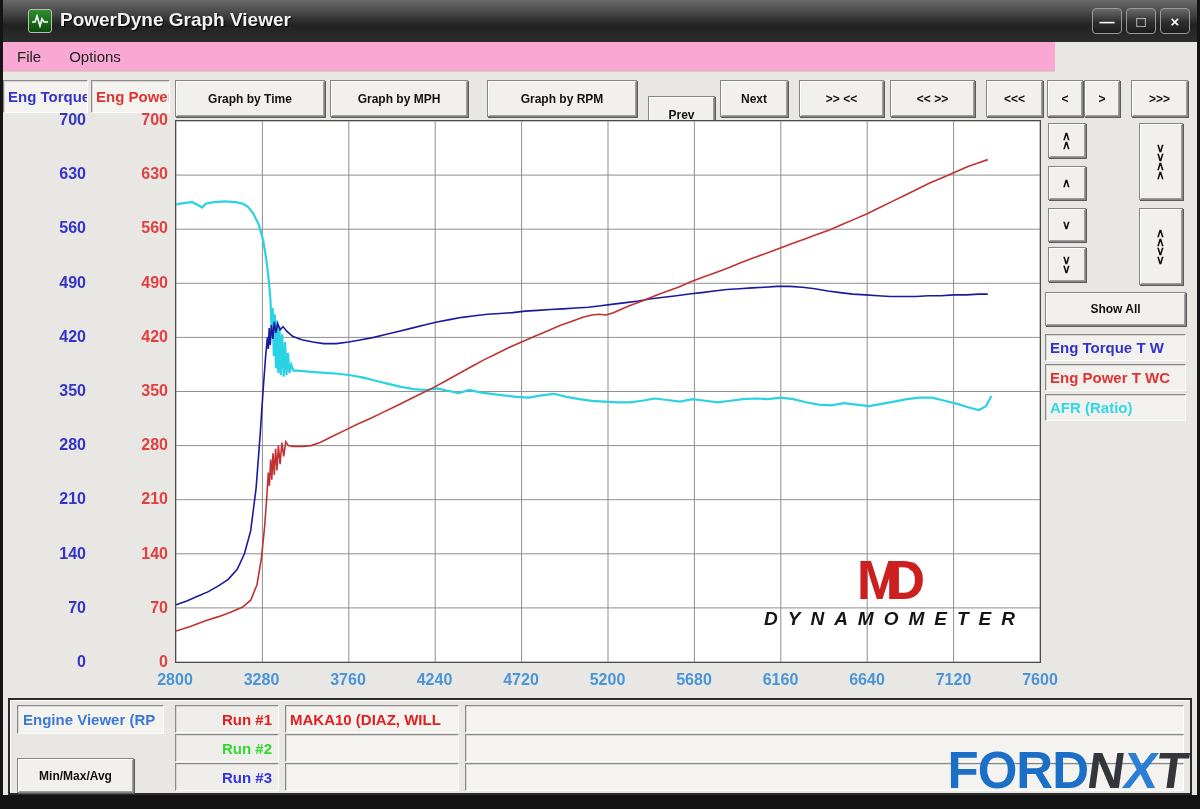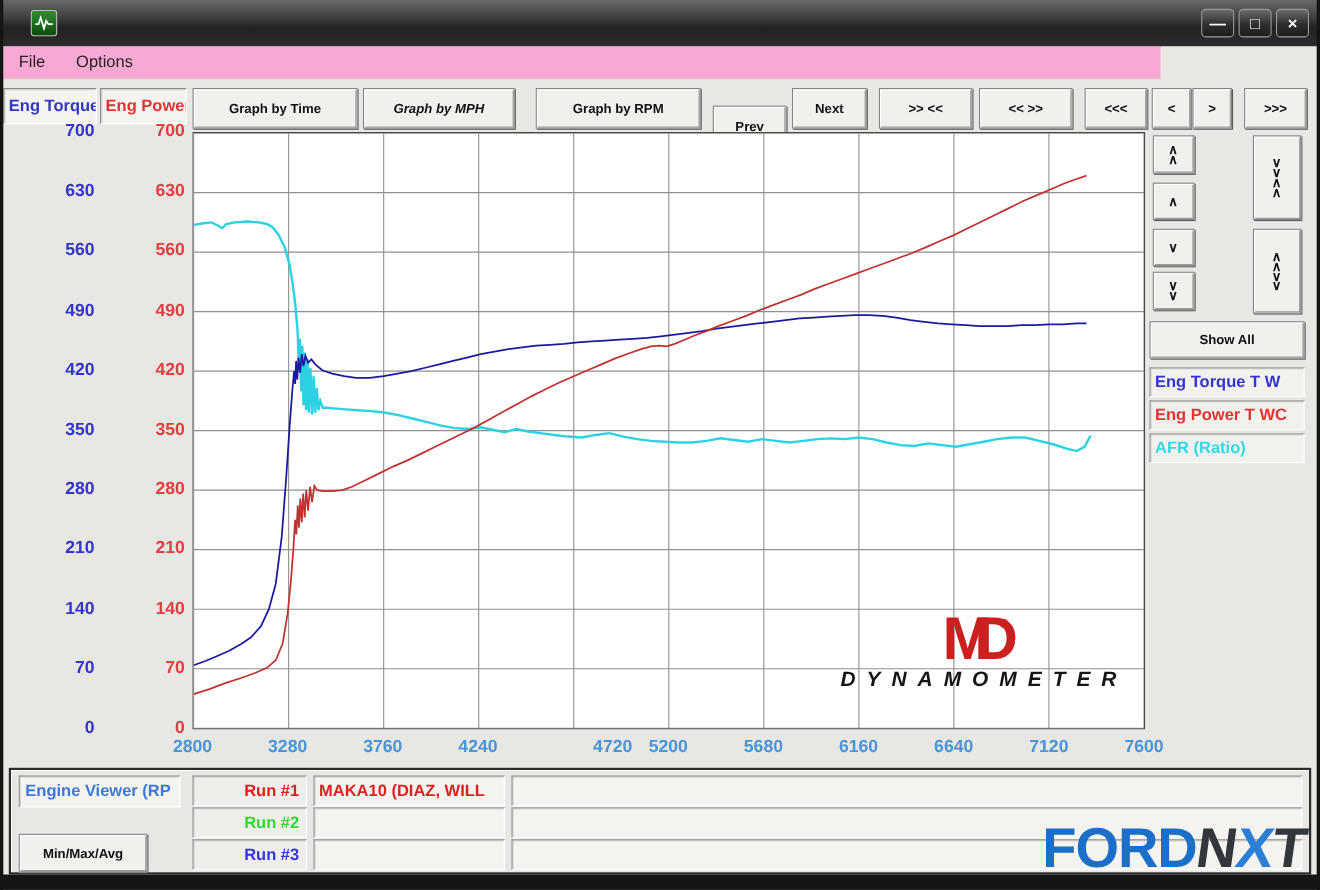--- a/index.html
+++ b/index.html
@@ -73,36 +73,37 @@
 <body>
 
 <div class="window">
 
   <div class="titlebar">
     <span class="app-icon">
       <svg width="18" height="14" viewBox="0 0 18 14">
           <polyline points="1,8 4,8 6,2 9,12 11,5 13,8 17,8" fill="none" stroke="#ffffff" stroke-width="1.6"></polyline>
         </svg>
     </span>
+    <span class="title-text">PowerDyne Graph Viewer</span>
     <div class="winbtns">
       <div class="winbtn">—</div>
       <div class="winbtn">□</div>
       <div class="winbtn">×</div>
     </div>
   </div>
 
   <div class="menubar">
     <span class="menu-item">File</span>
     <span class="menu-item">Options</span>
   </div>
 
   <div class="sunkbox" style="left: 3px; top: 80px; width: 85px; height: 33px; padding-left: 4px; color: rgb(52, 52, 200);">Eng Torque</div>
   <div class="sunkbox" style="left: 91px; top: 80px; width: 79px; height: 33px; padding-left: 4px; color: rgb(224, 52, 52);">Eng Power</div>
   <div class="btn3d" style="left:175px;top:80px;width:150px;height:37px;">Graph by Time</div>
-  <div class="btn3d" style="left:330px;top:80px;width:138px;height:37px;font-style:italic;">Graph by MPH</div>
+  <div class="btn3d" style="left:330px;top:80px;width:138px;height:37px;">Graph by MPH</div>
   <div class="btn3d" style="left:487px;top:80px;width:150px;height:37px;">Graph by RPM</div>
   <div class="btn3d" style="left:648px;top:80px;width:67px;height:37px;margin-top:16px;">Prev</div>
   <div class="btn3d" style="left:720px;top:80px;width:68px;height:37px;">Next</div>
   <div class="btn3d" style="left:799px;top:80px;width:85px;height:37px;">&gt;&gt; &lt;&lt;</div>
   <div class="btn3d" style="left:890px;top:80px;width:85px;height:37px;">&lt;&lt; &gt;&gt;</div>
   <div class="btn3d" style="left:986px;top:80px;width:57px;height:37px;">&lt;&lt;&lt;</div>
   <div class="btn3d" style="left:1047px;top:80px;width:36px;height:37px;">&lt;</div>
   <div class="btn3d" style="left:1084px;top:80px;width:36px;height:37px;">&gt;</div>
   <div class="btn3d" style="left:1131px;top:80px;width:57px;height:37px;">&gt;&gt;&gt;</div>
 
@@ -130,21 +131,21 @@
       <div class="ytick" style="top: 152.6px; color: rgb(224, 64, 64);">490</div>
       <div class="ytick" style="top: 98.4px; color: rgb(224, 64, 64);">560</div>
       <div class="ytick" style="top: 44.2px; color: rgb(224, 64, 64);">630</div>
       <div class="ytick" style="top: -10px; color: rgb(224, 64, 64);">700</div>
     </div>
   <div id="xaxis">
       <div class="xtick" style="left: 0px; color: rgb(74, 148, 216);">2800</div>
       <div class="xtick" style="left: 86.5px; color: rgb(74, 148, 216);">3280</div>
       <div class="xtick" style="left: 173px; color: rgb(74, 148, 216);">3760</div>
       <div class="xtick" style="left: 259.5px; color: rgb(74, 148, 216);">4240</div>
-      <div class="xtick" style="left: 346px; color: rgb(74, 148, 216); margin-left: 36px;">4720</div>
+      <div class="xtick" style="left: 346px; color: rgb(74, 148, 216);">4720</div>
       <div class="xtick" style="left: 432.5px; color: rgb(74, 148, 216);">5200</div>
       <div class="xtick" style="left: 519px; color: rgb(74, 148, 216);">5680</div>
       <div class="xtick" style="left: 605.5px; color: rgb(74, 148, 216);">6160</div>
       <div class="xtick" style="left: 692px; color: rgb(74, 148, 216);">6640</div>
       <div class="xtick" style="left: 778.5px; color: rgb(74, 148, 216);">7120</div>
       <div class="xtick" style="left: 865px; color: rgb(74, 148, 216);">7600</div>
     </div>
 
   <div class="plot">
     <svg id="plot-svg" viewBox="0 0 865 542" preserveAspectRatio="none">

